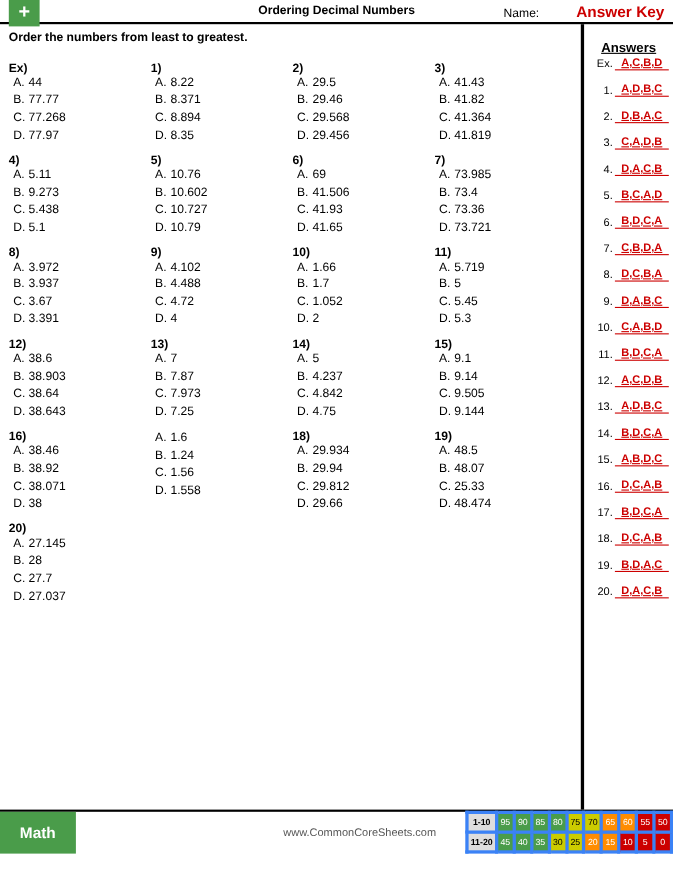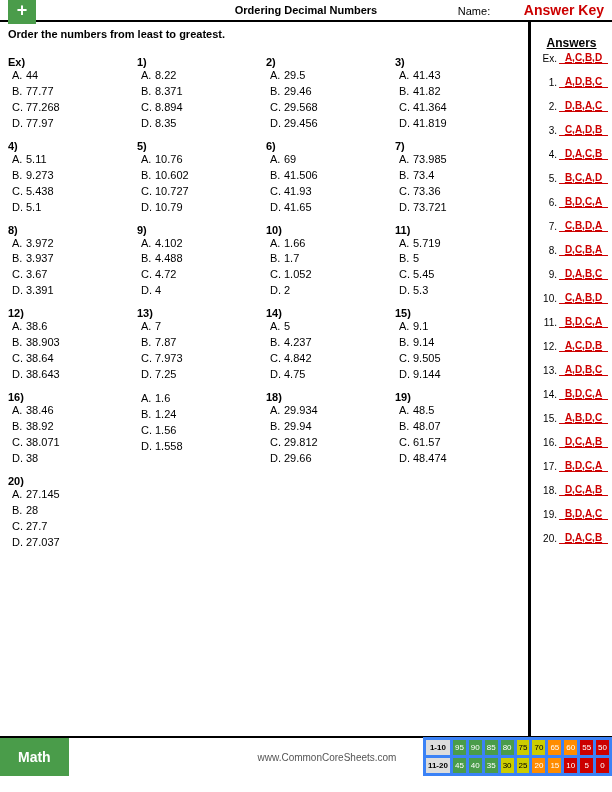--- a/index.html
+++ b/index.html
@@ -667,21 +667,21 @@
             <div class="choice-row">
         <span class="choice-letter">A.</span>
         <span>48.5</span>
       </div>
             <div class="choice-row">
         <span class="choice-letter">B.</span>
         <span>48.07</span>
       </div>
             <div class="choice-row">
         <span class="choice-letter">C.</span>
-        <span>61.57</span>
+        <span>25.33</span>
       </div>
             <div class="choice-row">
         <span class="choice-letter">D.</span>
         <span>48.474</span>
       </div>
           </div>
         </div>
         <div class="problem-block">
           <div class="problem-header">
             <span class="problem-num">20)</span>

